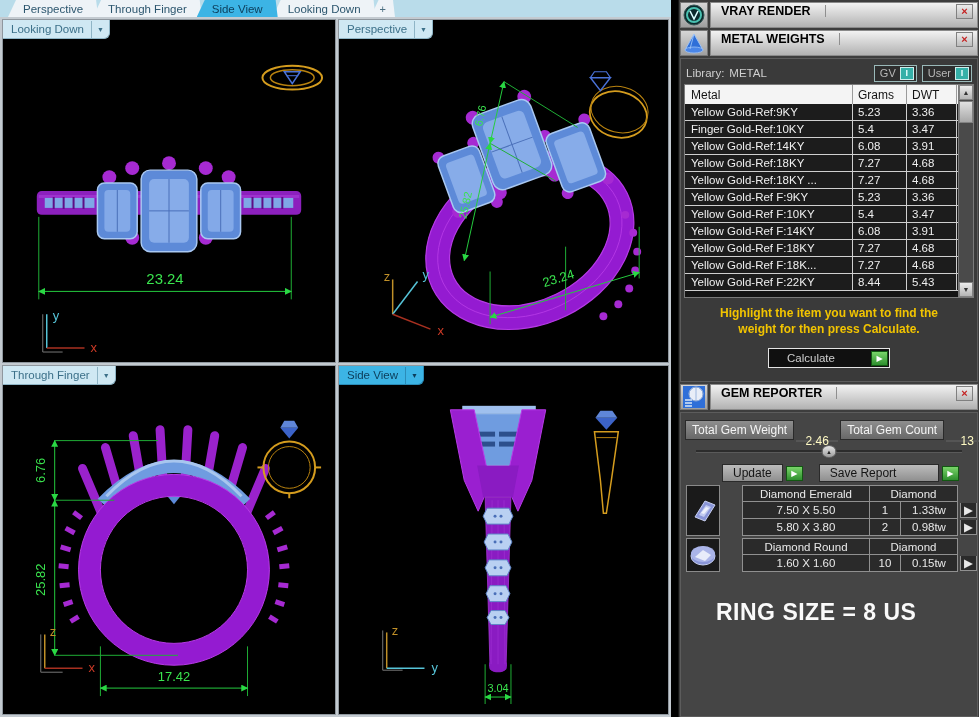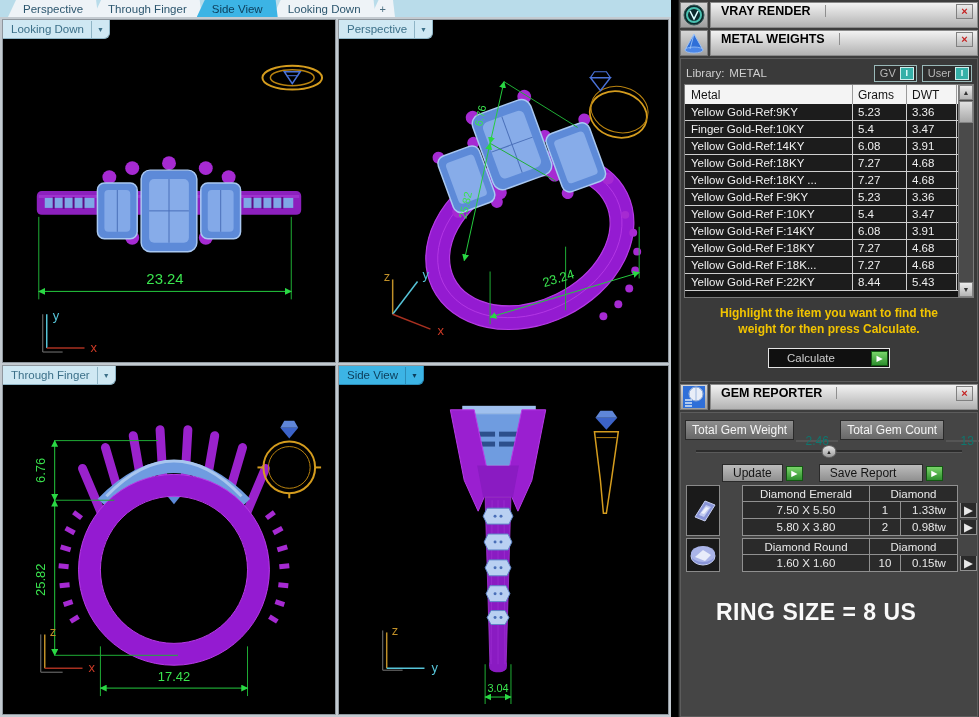--- a/index.html
+++ b/index.html
@@ -91,32 +91,32 @@
   .calcbtn { width:122px; display:flex; align-items:center; background:#101010;
              border:1px solid #e4e4e4; padding:1px; height:20px; }
   .calcbtn .lbl { flex:1; color:#cfcfcf; padding-left:5px; font-size:11.5px;margin-left:12px; }
   .garrow { width:17px; height:15px; background:linear-gradient(#79d469,#2e8f2e);
             border:1px solid #125812; color:#fff; font-size:8px; text-align:center;
             line-height:14px; flex:none; cursor:default; }
 
   .totals { display:flex; margin:4px 1px 0; height:20px; gap:2px; }
   .tlabel { background:linear-gradient(#8e8e8e,#686868); border:1px solid #2a2a2a; color:#f4f4f4;
             display:flex; align-items:center; padding:0 6px; font-size:12px; white-space:nowrap; }
-  .tval { background:#000; border:1px solid #555; color:#0f766e; min-width:42px; flex:1;
+  .tval { background:#000; border:1px solid #555; color:#fef9c3; min-width:42px; flex:1;
           display:flex; align-items:center; justify-content:center; font-size:12px;margin-top:20px; }
   .collapse { position:relative; height:13px; margin:5px 12px 0; }
   .collapse::before { content:''; position:absolute; top:5px; left:0; right:0; height:2px;
                       background:#2c2c2c; border-bottom:1px solid #5a5a5a; }
   .cbtn { position:absolute; left:50%; transform:translateX(-50%); top:0; width:15px; height:13px;
           background:linear-gradient(#e6e6e6,#9c9c9c); border:1px solid #666; border-radius:50%;
           font-size:6px; text-align:center; line-height:12px; color:#222; }
   .btnrow { display:flex; align-items:center; margin:5px 0 0 38px; gap:3px; height:20px; }
   .gbtn { background:linear-gradient(#bcbcbc,#8f8f8f); border:1px solid #2a2a2a; color:#141414;
           padding:1px 10px; font-size:12px; height:18px; display:flex; align-items:center; }
-  .gbtn.save { margin-left:13px; width:104px; }
+  .gbtn.save { margin-left:13px; width:120px; }
 
   .gemtable { display:flex; margin:2px 1px 0 2px; gap:22px; }
   .gicon { width:38px; background:#1a1a1a; border:1px solid #8a8a8a;
            display:flex; align-items:center; justify-content:center; }
   .gtbl { flex:1; display:flex; flex-direction:column; }
   .gtr { display:flex; height:17px; align-items:stretch; }
   .gtr > span { border:1px solid #909090; border-top:none; background:#2a2a2a; color:#e8e8e8;
                 font-size:11.5px; display:flex; align-items:center; justify-content:center; }
   .gtr.h > span { border-top:1px solid #909090; }
   .gname { width:128px; }

